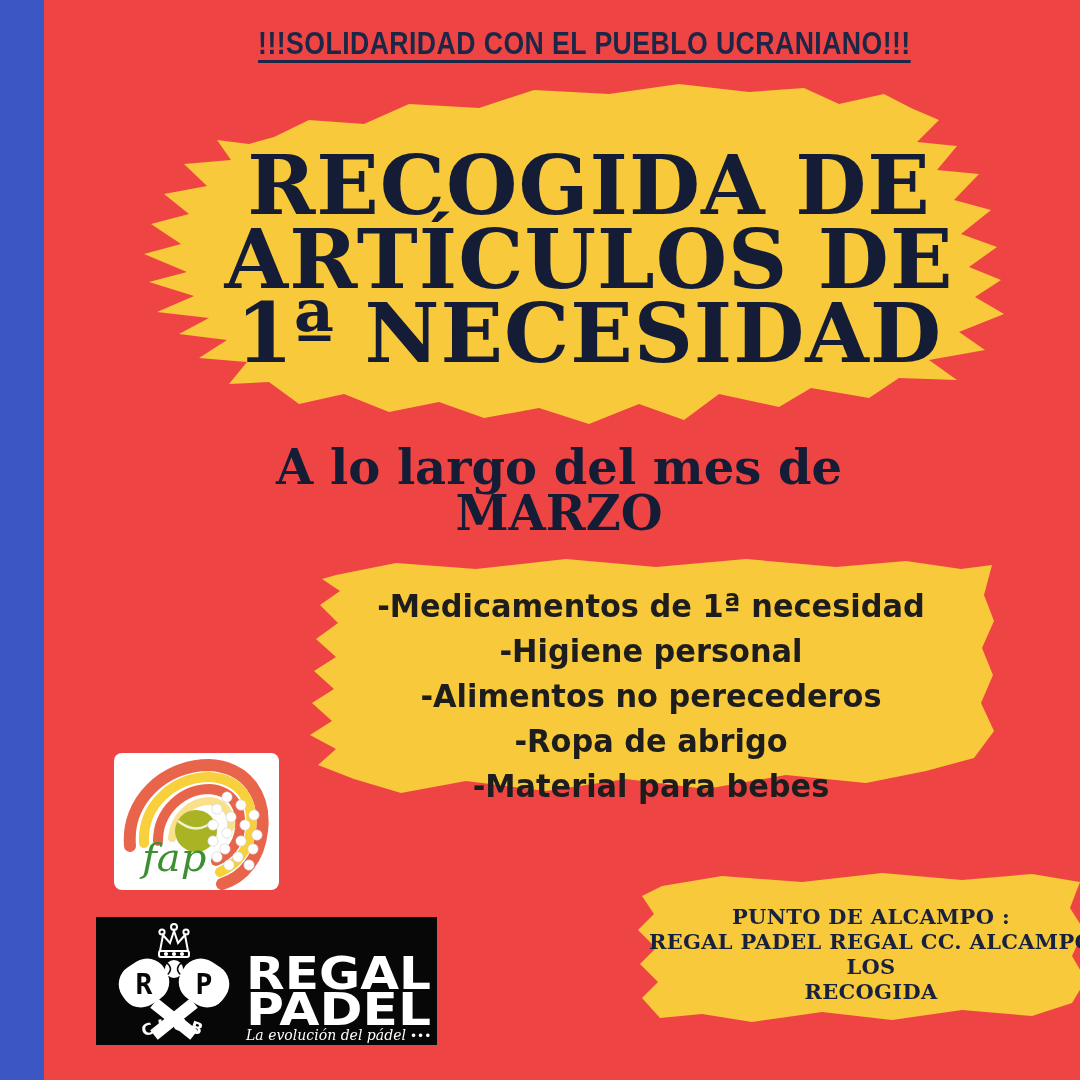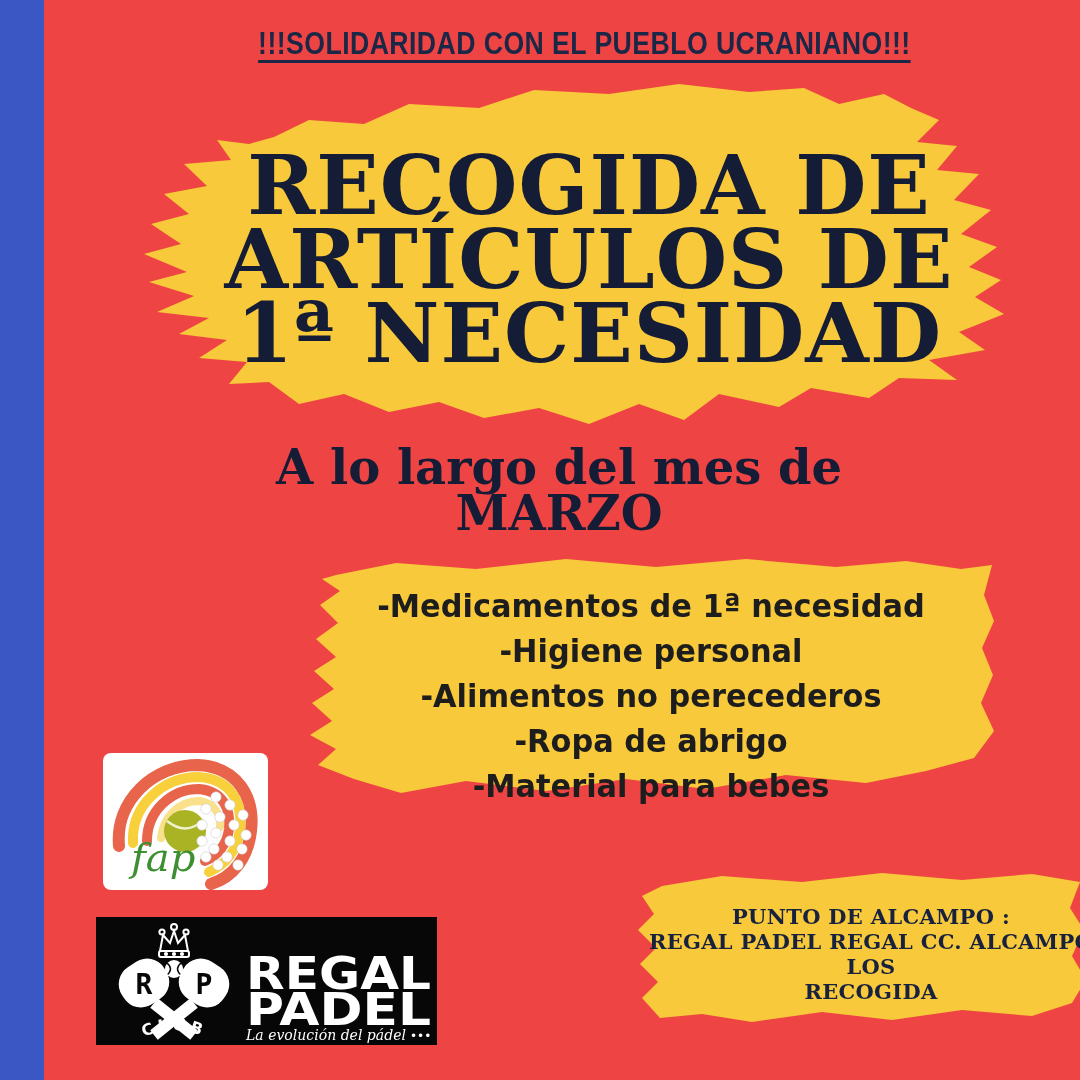--- a/index.html
+++ b/index.html
@@ -42,21 +42,21 @@
     transform:scaleX(.95);transform-origin:center;
   }
   
   .pickup-text{
     left:592px;top:904px;width:470px;padding:0 12px;box-sizing:border-box;
     text-align:center;font-family:"DejaVu Serif", serif;font-weight:700;
     font-size:21px;line-height:25px;color:#18223E;letter-spacing:.3px;
   }
   
   .fap-box{
-    left:59px;top:753px;width:165px;height:137px;background:#ffffff;border-radius:8px;
+    left:70px;top:753px;width:165px;height:137px;background:#ffffff;border-radius:8px;
   }
   
   .regal-box{
     left:52px;top:917px;width:341px;height:128px;background:#070707;
   }
 </style>
 </head>
 <body>
 
 <div class="poster">

